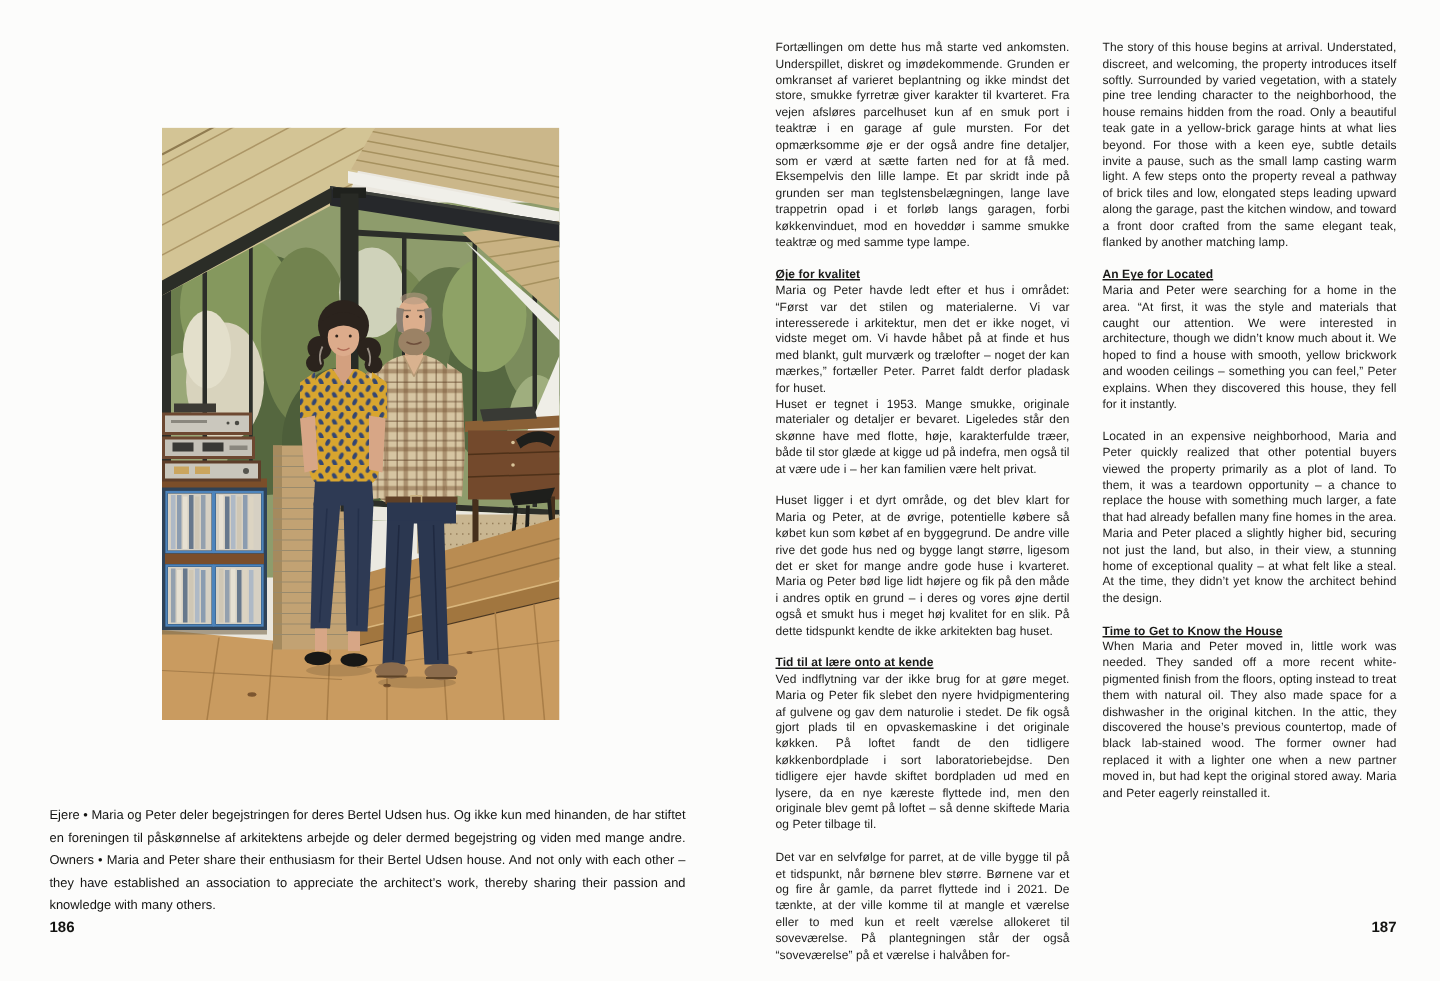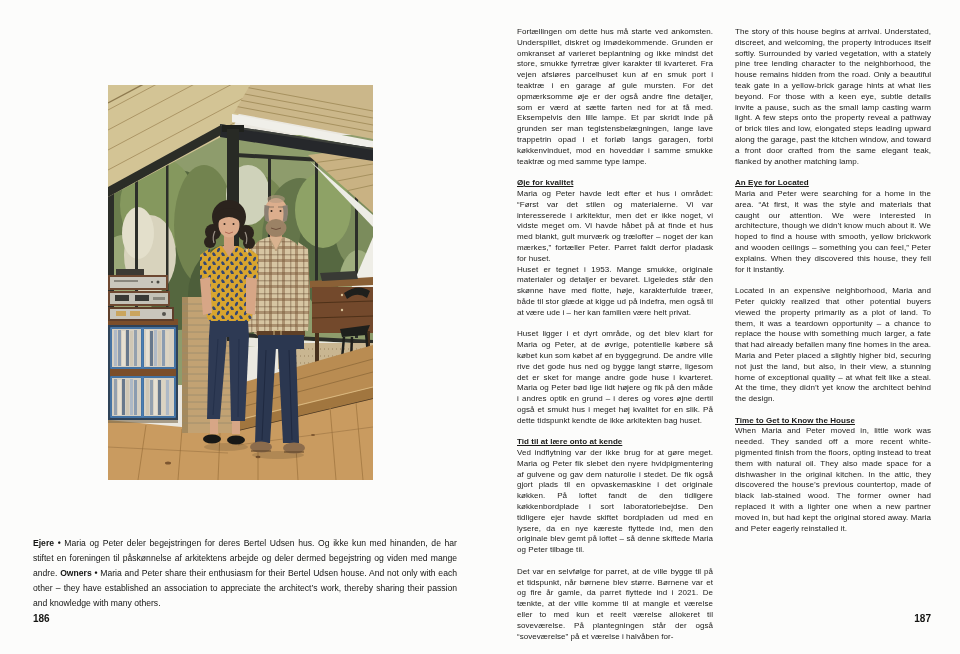--- a/index.html
+++ b/index.html
@@ -6,21 +6,21 @@
   .spread{
     position:relative;width:960px;height:654px;background:#fcfcfb;
     font-family:"Liberation Sans",sans-serif;color:#1e1e1c;overflow:hidden;
   }
   .photo-wrap{position:absolute;left:108px;top:85px;width:265px;height:395px;}
   .photo-wrap svg{display:block;width:265px;height:395px;}
   .caption{
     position:absolute;left:33px;top:527px;width:424px;
     font-size:8.6px;line-height:15.2px;text-align:justify;color:#141412;
   }
-  .caption b{font-weight:700;}
+  .caption b{font-weight:400;}
   .pagenum{position:absolute;top:613px;font-size:10px;font-weight:700;color:#141412;}
   .pagenum.left{left:33px;}
   .pagenum.right{left:735px;width:196px;text-align:right;}
   .col{
     position:absolute;top:27px;width:196px;
     font-size:8px;line-height:10.8px;text-align:justify;color:#1b1b19;
     letter-spacing:0.05px;
   }
   .col-da{left:517px;}
   .col-en{left:735px;}

